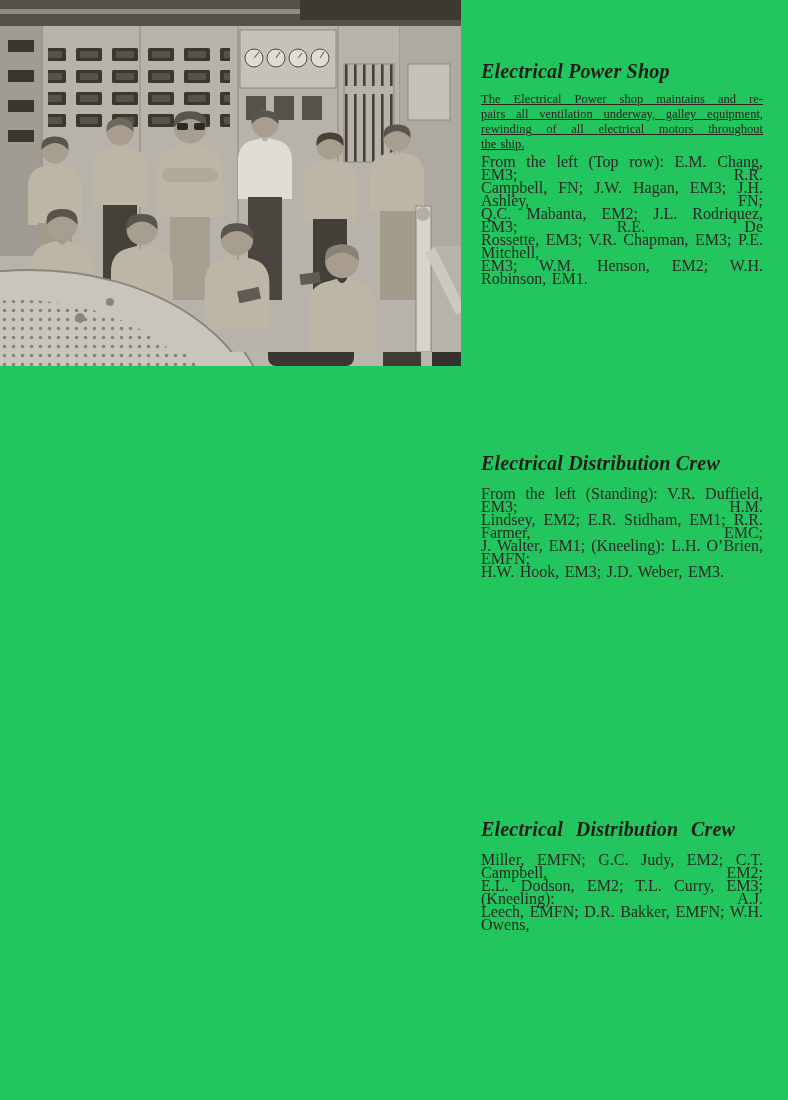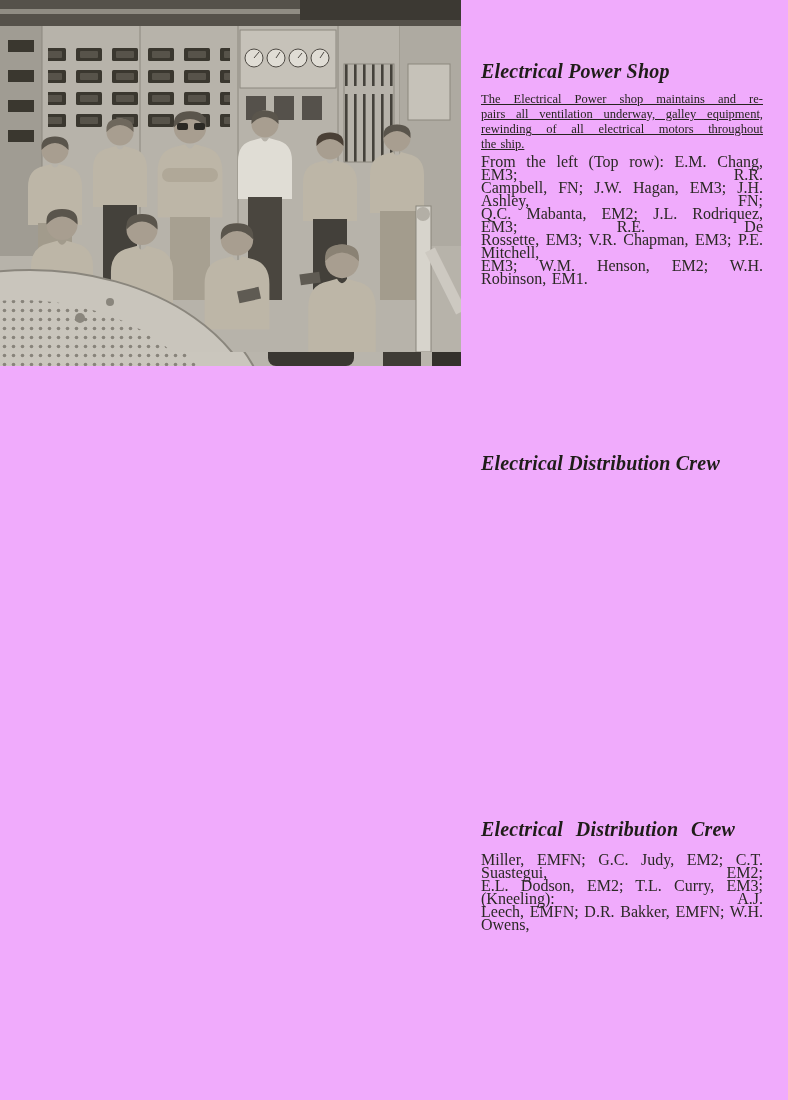--- a/index.html
+++ b/index.html
@@ -1,18 +1,18 @@
 <!DOCTYPE html>
 <html><head>
 <meta charset="utf-8">
 <style>
   html,body { margin:0; padding:0; }
   .page {
     position:relative; width:788px; height:1100px;
-    background:#f0abfc; overflow:hidden;
+    background:#22c55e; overflow:hidden;
     font-family:"Liberation Serif","DejaVu Serif",serif;
     color:#26241f;
   }
   figure.photo { position:absolute; margin:0; padding:0; background:#b9b5ac; box-shadow:0 0 0 1px #d8d5cd inset; }
   figure.photo svg { display:block; width:100%; height:100%; }
 
   .textblock { position:absolute; left:481px; width:282px; }
   .textblock h2 {
     margin:0 0 9px 0;
     font-family:"Liberation Serif","DejaVu Serif",serif;
@@ -272,24 +272,30 @@
         <div class="tline">From the left (Top row): E.M. Chang, EM3; R.R.</div>
         <div class="tline">Campbell, FN; J.W. Hagan, EM3; J.H. Ashley, FN;</div>
         <div class="tline">Q.C. Mabanta, EM2; J.L. Rodriquez, EM3; R.E. De</div>
         <div class="tline">Rossette, EM3; V.R. Chapman, EM3; P.E. Mitchell,</div>
         <div class="tline">EM3; W.M. Henson, EM2; W.H. Robinson, EM1.</div>
       </div>
   </section>
 
   <section class="textblock tb2" style="top:452px;">
     <h2>Electrical Distribution Crew</h2>
+    <div class="caption">
+        <div class="tline">From the left (Standing): V.R. Duffield, EM3; H.M.</div>
+        <div class="tline">Lindsey, EM2; E.R. Stidham, EM1; R.R. Farmer, EMC;</div>
+        <div class="tline">J. Walter, EM1; (Kneeling): L.H. O’Brien, EMFN;</div>
+        <div class="tline">H.W. Hook, EM3; J.D. Weber, EM3.</div>
+      </div>
   </section>
 
   <section class="textblock tb3" style="top:818px;">
     <h2 class="wide-words">Electrical Distribution Crew</h2>
     <div class="caption">
-        <div class="tline">Miller, EMFN; G.C. Judy, EM2; C.T. Suastegui, EM2;</div>
+        <div class="tline">Miller, EMFN; G.C. Judy, EM2; C.T. Campbell, EM2;</div>
         <div class="tline">E.L. Dodson, EM2; T.L. Curry, EM3; (Kneeling): A.J.</div>
         <div class="tline">Leech, EMFN; D.R. Bakker, EMFN; W.H. Owens,</div>
       </div>
   </section>
 
 </div>
 
 </body></html>

